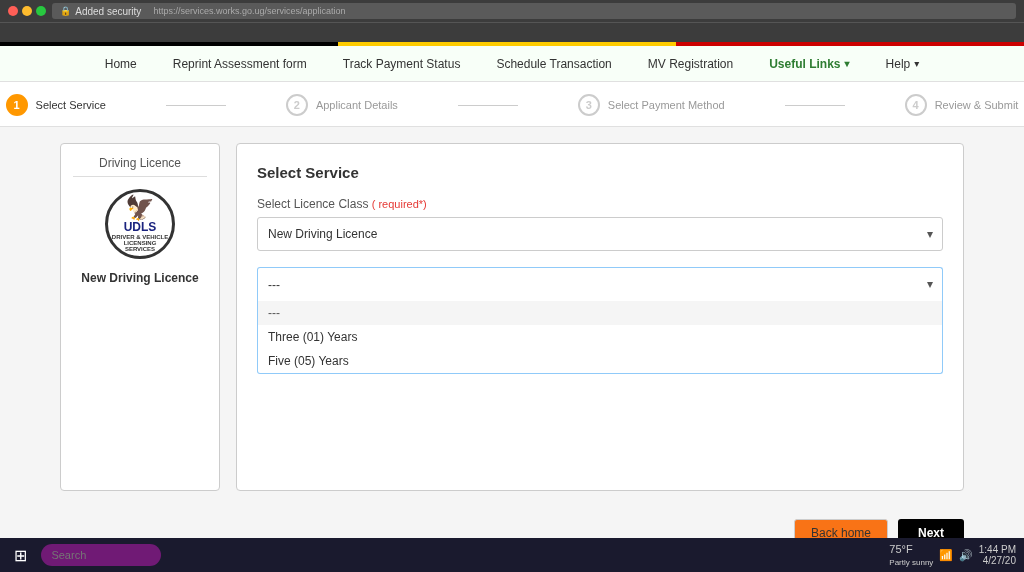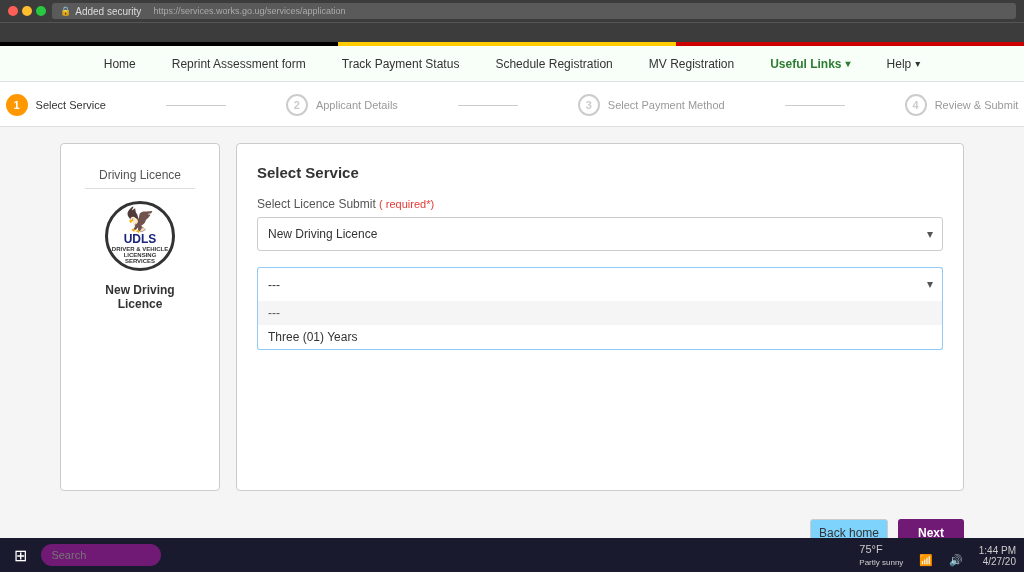--- a/index.html
+++ b/index.html
@@ -128,21 +128,21 @@
     
     .left-card {
       width: 160px;
       min-height: 200px;
       border: 1px solid #ccc;
       border-radius: 4px;
       background: #fff;
       display: flex;
       flex-direction: column;
       align-items: center;
-      padding: 24px;
+      padding: 12px;
       flex-shrink: 0;
     }
     .card-title {
       font-size: 12px;
       color: #555;
       margin-bottom: 12px;
       border-bottom: 1px solid #ddd;
       padding-bottom: 6px;
       width: 100%;
       text-align: center;
@@ -266,30 +266,30 @@
 
     
     .action-bar {
       display: flex;
       justify-content: flex-end;
       padding: 8px 60px;
       gap: 10px;
       margin-top: 4px;
     }
     .btn-back {
-      background: #7dd3fc;
+      background: #f97316;
       border: 1px solid #ccc;
       border-radius: 3px;
-      padding: 6px 8px;
+      padding: 6px 16px;
       font-size: 12px;
       cursor: pointer;
       color: #333;
     }
     .btn-next {
-      background: #701a75;
+      background: #000000;
       border: none;
       border-radius: 3px;
       padding: 6px 20px;
       font-size: 12px;
       cursor: pointer;
       color: #fff;
       font-weight: bold;
     }
 
     
@@ -319,22 +319,22 @@
       border-radius: 12px;
       height: 22px;
       width: 120px;
       color: #ccc;
       padding: 0 10px;
       font-size: 11px;
     }
     .taskbar-icons {
       margin-left: auto;
       display: flex;
-      align-items: flex-end;
-      gap: 16px;
+      align-items: center;
+      gap: 6px;
       color: #ccc;
       font-size: 11px;
     }
     .taskbar-clock {
       color: #ccc;
       font-size: 10px;
       text-align: right;
     }
   </style>
 </head>
@@ -355,21 +355,21 @@
 
 <div class="bookmarks-bar">
 </div>
 
 <div class="country-bar"></div>
 
 <nav class="nav-bar">
   <a class="nav-item">Home</a>
   <a class="nav-item">Reprint Assessment form</a>
   <a class="nav-item">Track Payment Status</a>
-  <a class="nav-item">Schedule Registration</a>
+  <a class="nav-item">Schedule Transaction</a>
   <a class="nav-item">MV Registration</a>
   <a class="nav-item active">Useful Links <span class="nav-dropdown-arrow">▾</span></a>
   <a class="nav-item">Help <span class="nav-dropdown-arrow">▾</span></a>
 </nav>
 
 <div class="stepper">
   <div class="step active">
     <div class="step-circle">1</div>
     <span class="step-label">Select Service</span>
   </div>
@@ -402,21 +402,21 @@
       </div>
     </div>
     <div class="card-service-name">New Driving Licence</div>
   </div>
 
   <div class="right-card">
     <div class="right-card-title">Select Service</div>
 
     <div class="form-group">
       <label class="form-label">
-        <span>Select Licence Submit</span>
+        <span>Select Licence Class</span>
         <span class="required-star">( required*)</span>
       </label>
       <div class="select-wrapper">
         <select class="form-select">
           <option value="new_driving_licence" selected="">New Driving Licence</option>
           <option value="renewal">Renewal</option>
           <option value="duplicate">Duplicate</option>
         </select>
         <span class="select-arrow">▾</span>
       </div>
@@ -429,20 +429,21 @@
           <option value="one_year">One (01) Year</option>
           <option value="three_years">Three (03) Years</option>
           <option value="five_years">Five (05) Years</option>
         </select>
         <span class="select-arrow">▾</span>
       </div>
 
       <div class="dropdown-list">
         <div class="dropdown-option dash-option selected-option">---</div>
         <div class="dropdown-option">Three (01) Years</div>
+        <div class="dropdown-option">Five (05) Years</div>
       </div>
     </div>
 
   </div>
 </div>
 
 <div class="action-bar">
   <button class="btn-back">Back home</button>
   <button class="btn-next">Next</button>
 </div>

